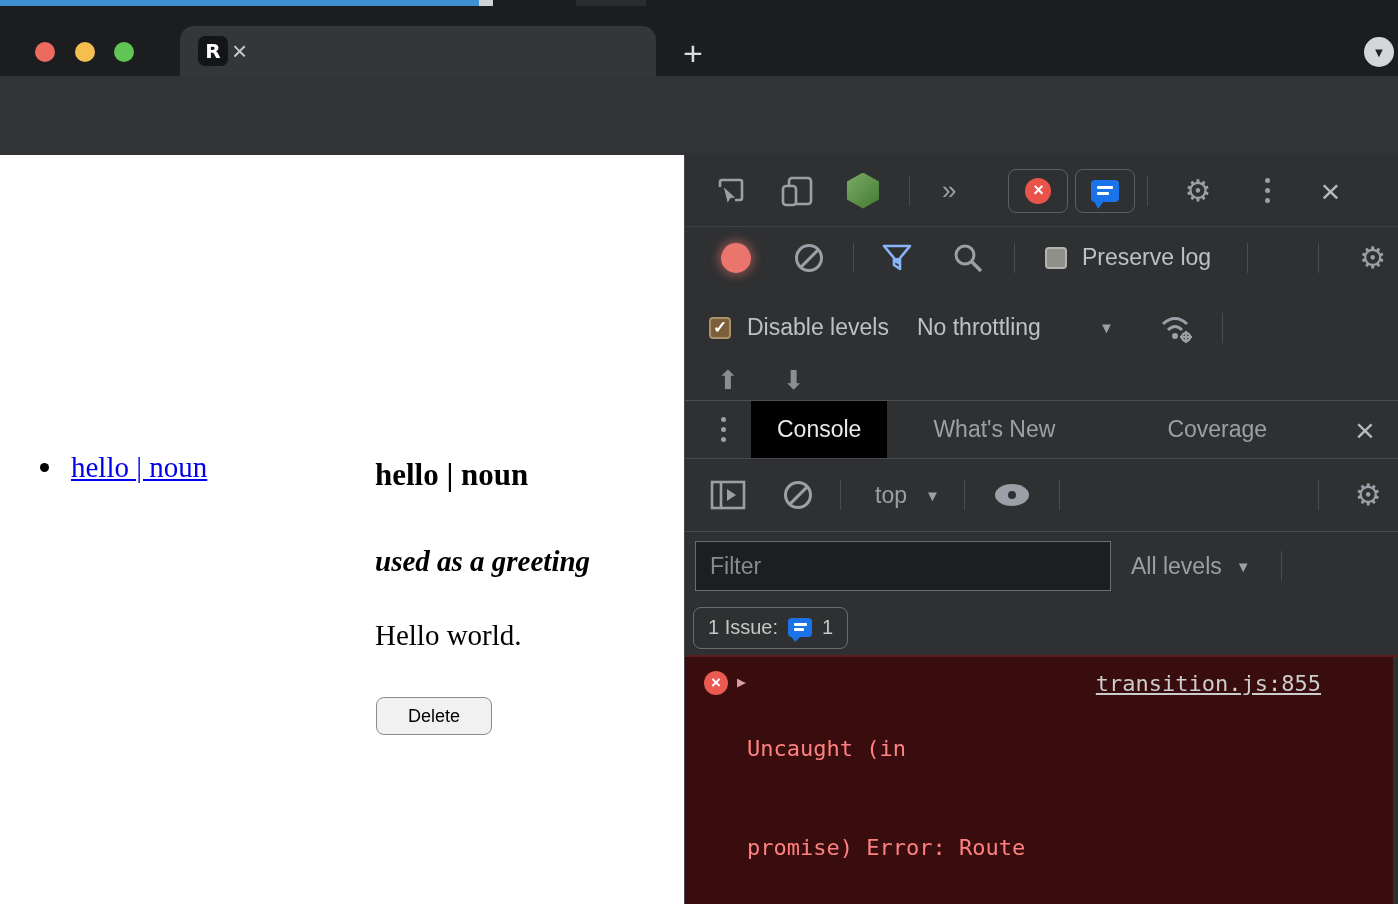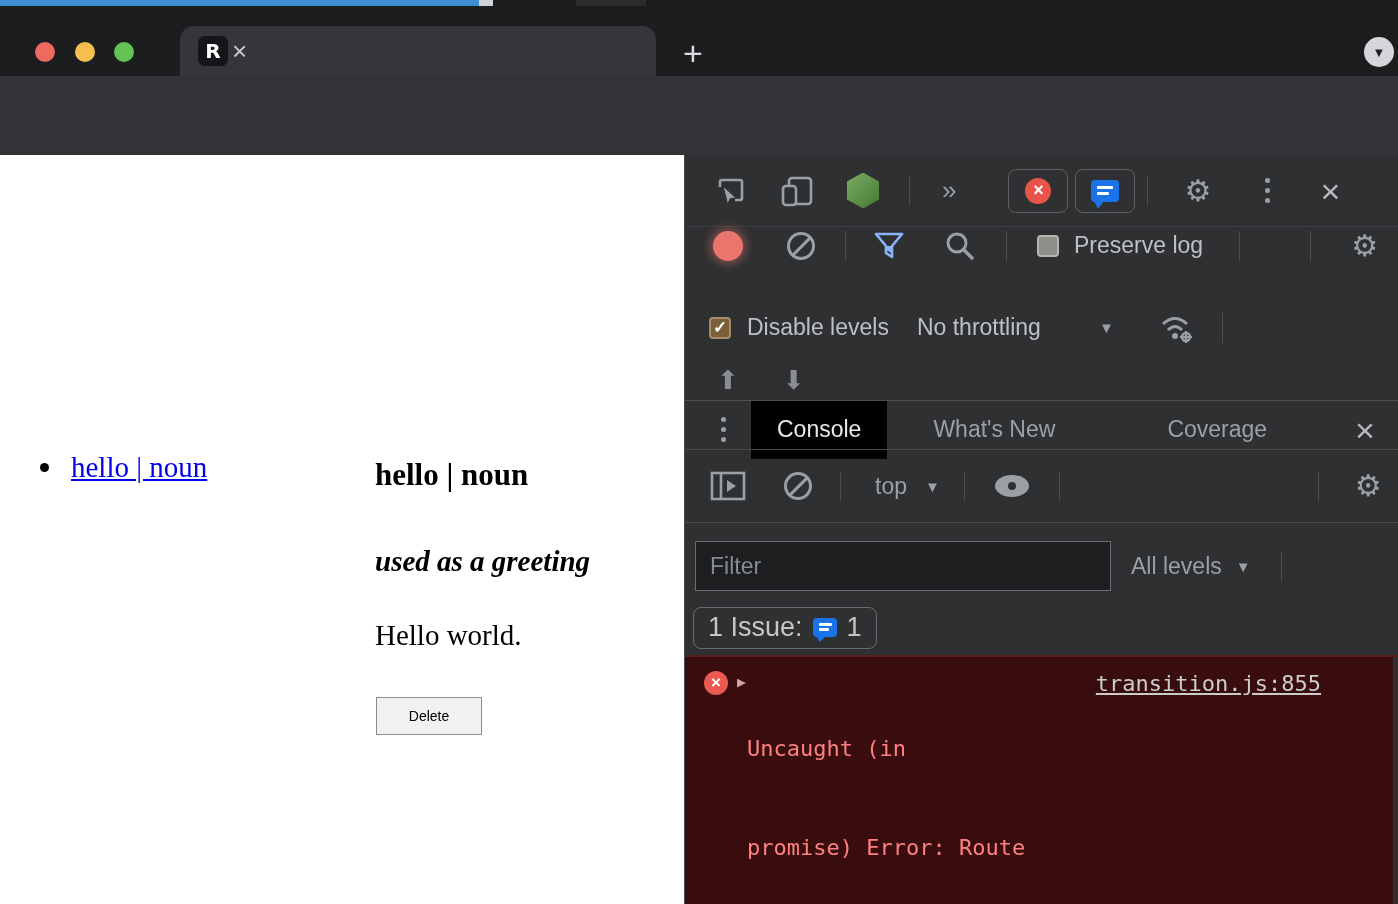--- a/index.html
+++ b/index.html
@@ -38,21 +38,21 @@
 
   
   #page { position:absolute; left:0; top:155px; width:684px; height:749px; background:#ffffff; font-family:"Liberation Serif", serif; color:#000; }
   #page h1 { position:absolute; left:8px; top:48px; width:520px; font-size:55px; line-height:75px; font-weight:bold; }
   .word-li { position:absolute; left:40px; top:296px; display:flex; align-items:center; }
   .bullet { width:9px; height:9px; border-radius:50%; background:#000; margin-right:22px; }
   .word-link { font-size:29px; color:#0000EE; text-decoration:underline; }
   .detail-title { position:absolute; left:375px; top:302px; font-size:31px; font-weight:bold; }
   .detail-def { position:absolute; left:375px; top:390px; font-size:29px; font-style:italic;font-weight:bold; }
   .detail-usage { position:absolute; left:375px; top:464px; font-size:29px; }
-  .delete-btn { position:absolute; left:376px; top:542px; width:106px; height:38px; background:#f1f1f1; border:1px solid #8c8c8c; border-radius:0; font-size:14px; color:#000; font-family:"Liberation Sans", sans-serif; }
+  .delete-btn { position:absolute; left:376px; top:542px; width:116px; height:38px; background:#f1f1f1; border:1px solid #8c8c8c; border-radius:8px; font-size:18px; color:#000; font-family:"Liberation Sans", sans-serif; }
 
   
   #devtools { position:absolute; left:684px; top:155px; width:714px; height:749px; background:#2f3032; border-left:1px solid #46484b; }
   .dt-row { position:absolute; left:0; width:714px; display:flex; align-items:center; }
   .sep { width:1px; height:30px; background:#4a4d50; }
   .gear { font-size:30px; color:#9aa0a6; line-height:30px; }
   .vdots { display:flex; flex-direction:column; gap:5px; }
   .vdots i { width:5px; height:5px; border-radius:50%; background:#9aa0a6; }
   .x-ic { font-size:34px; color:#b6b9bd; line-height:30px; }
 
@@ -62,21 +62,21 @@
   .err-circle { width:26px; height:26px; border-radius:50%; background:#e8544a; color:#fff; font-size:18px; display:flex; align-items:center; justify-content:center; font-weight:bold; }
   .chat { position:relative; width:28px; height:22px; background:#1a73e8; border-radius:4px; }
   .chat:after { content:""; position:absolute; left:3px; bottom:-7px; border-left:4px solid transparent; border-right:6px solid transparent; border-top:8px solid #1a73e8; }
   .chat i { position:absolute; left:6px; height:3px; background:#fff; border-radius:1px; }
   .chat i.l1 { top:6px; width:16px; }
   .chat i.l2 { top:12px; width:12px; }
   .node-hex { width:32px; height:36px; background:linear-gradient(135deg,#7cab67 0%,#5d9048 55%,#3f7a33 100%); clip-path:polygon(50% 0%,100% 25%,100% 75%,50% 100%,0% 75%,0% 25%); }
   .chev2 { color:#9aa0a6; font-size:26px; letter-spacing:-2px; }
 
   
-  #dt-net1 { top:57px; height:67px; }
+  #dt-net1 { top:69px; height:67px;padding-left:8px; }
   .record { width:30px; height:30px; border-radius:50%; background:#e9756c; box-shadow:0 0 10px 3px rgba(233,117,108,.45); }
   .block { position:relative; width:28px; height:28px; border:3px solid #9aa0a6; border-radius:50%; }
   .block:after { content:""; position:absolute; left:-1px; top:10px; width:25px; height:3px; background:#9aa0a6; transform:rotate(-45deg); }
   .checkbox { width:22px; height:22px; border-radius:4px; background:#8f9089; border:2px solid #b4b5ae; }
   .checkbox.checked { background:#7d5e3a; border-color:#a8906a; color:#fff; font-size:17px; font-weight:bold; display:flex; align-items:center; justify-content:center; }
   .dt-label { color:#bdc1c6; font-size:23px; }
 
   
   #dt-net2 { top:140px; height:65px; }
   .dd-arrow { color:#9aa0a6; font-size:15px; }
@@ -84,32 +84,32 @@
   
   #dt-net3 { top:205px; height:40px; overflow:hidden; }
   .har-arrow { font-size:26px; color:#8a8d91; }
 
   
   #dt-tabs { top:245px; height:58px; border-top:1px solid #4d4f52; background:#2f3032; }
   .drawer-tab { height:58px; display:flex; align-items:center; padding:0 26px; color:#9aa0a6; font-size:23px; }
   .drawer-tab.active { background:#000; color:#e8eaed; }
 
   
-  #dt-ctools { top:294px; height:74px; border-top:1px solid #47484b; border-bottom:1px solid #47484b; }
+  #dt-ctools { top:303px; height:74px; border-top:1px solid #47484b; border-bottom:1px solid #47484b; }
   .eye { position:relative; width:34px; height:22px; background:#9aa0a6; border-radius:50%/50%; }
   .eye i { position:absolute; left:9px; top:3px; width:16px; height:16px; border-radius:50%; background:#2f3032; border:4px solid #9aa0a6; box-sizing:border-box; }
 
   
   #dt-filter { top:377px; height:68px; }
   .filter-input { width:416px; height:50px; background:#1d1e20; border:1px solid #696c70; color:#e8eaed; font-size:23px; padding:0 14px; outline:none; font-family:"Liberation Sans", sans-serif; }
   .filter-input::placeholder { color:#868b91; }
 
   
   #dt-issue { top:445px; height:55px; }
-  .issue-pill { display:flex; align-items:center; gap:10px; border:1px solid #696c70; border-radius:8px; height:42px; padding:0 14px; color:#c4c7c5; font-size:27px; }
+  .issue-pill { display:flex; align-items:center; gap:10px; border:1px solid #696c70; border-radius:8px; height:42px; padding:0 14px; color:#c4c7c5; font-size:20px; }
   .chat.small { width:24px; height:19px; }
   .chat.small i.l1 { top:5px; width:13px; height:2.5px; }
   .chat.small i.l2 { top:10px; width:10px; height:2.5px; }
   .chat.small:after { border-top-width:6px; bottom:-5px; }
 
   
   #dt-error { position:absolute; left:0; top:500px; width:714px; height:249px; background:#390d0d; border-top:2px solid #5c1d1d; font-family:"DejaVu Sans Mono", monospace; }
   .err-badge { position:absolute; left:19px; top:14px; width:24px; height:24px; border-radius:50%; background:#ea5a50; color:#fff; font-size:17px; font-weight:bold; display:flex; align-items:center; justify-content:center; font-family:"Liberation Sans", sans-serif; }
   .err-expand { position:absolute; left:52px; top:16px; color:#d9a0a0; font-size:15px; }
   .err-lines { position:absolute; left:62px; top:9px; width:600px; color:#ff8080; font-size:22px; line-height:33px; white-space:pre; }

